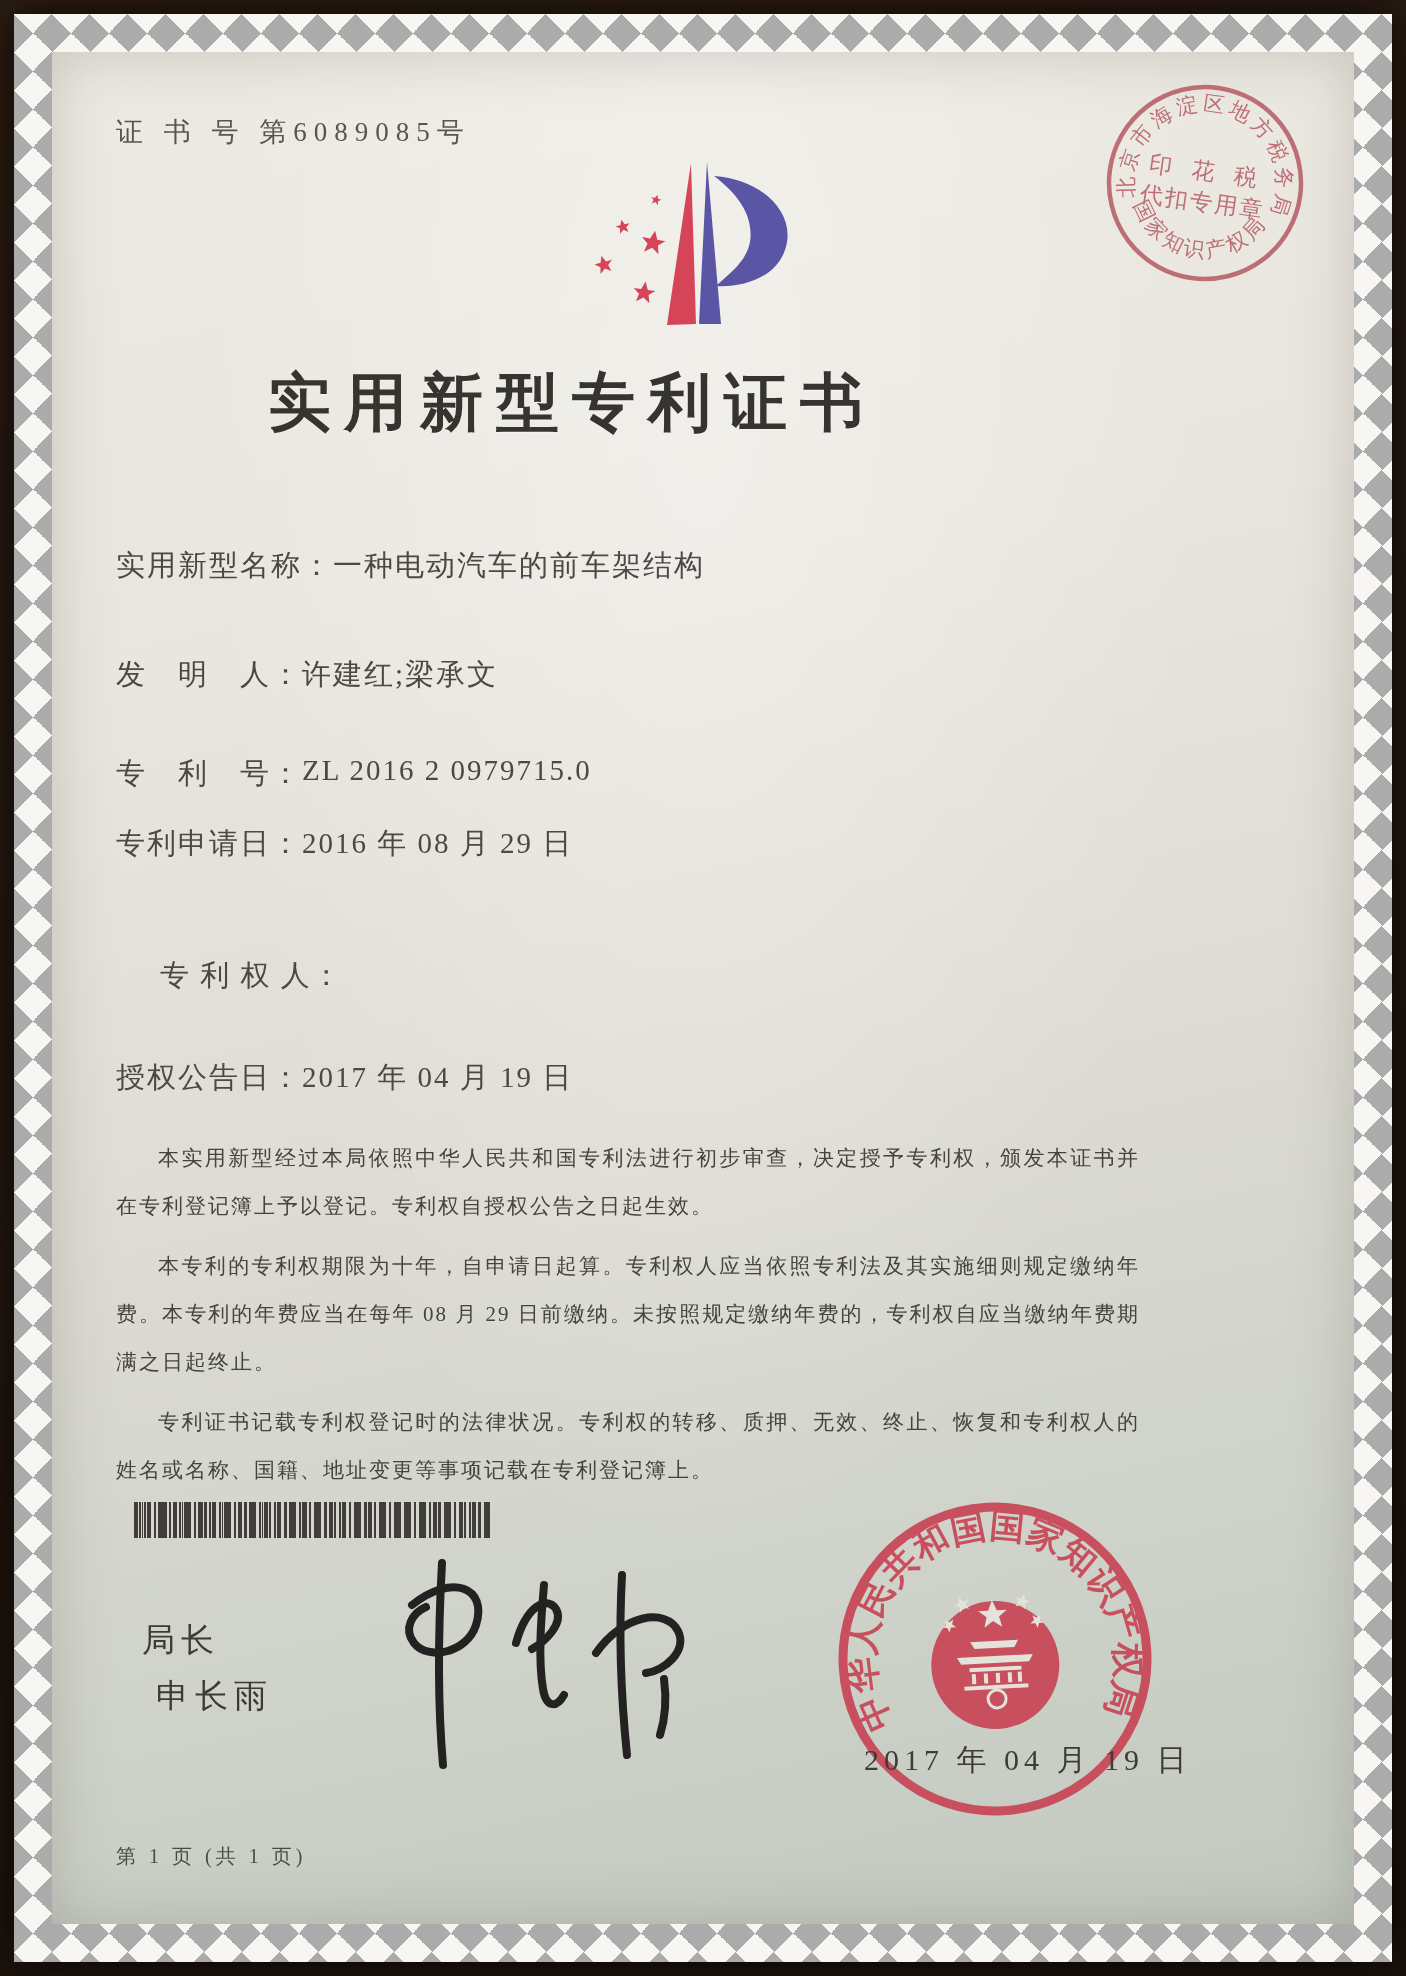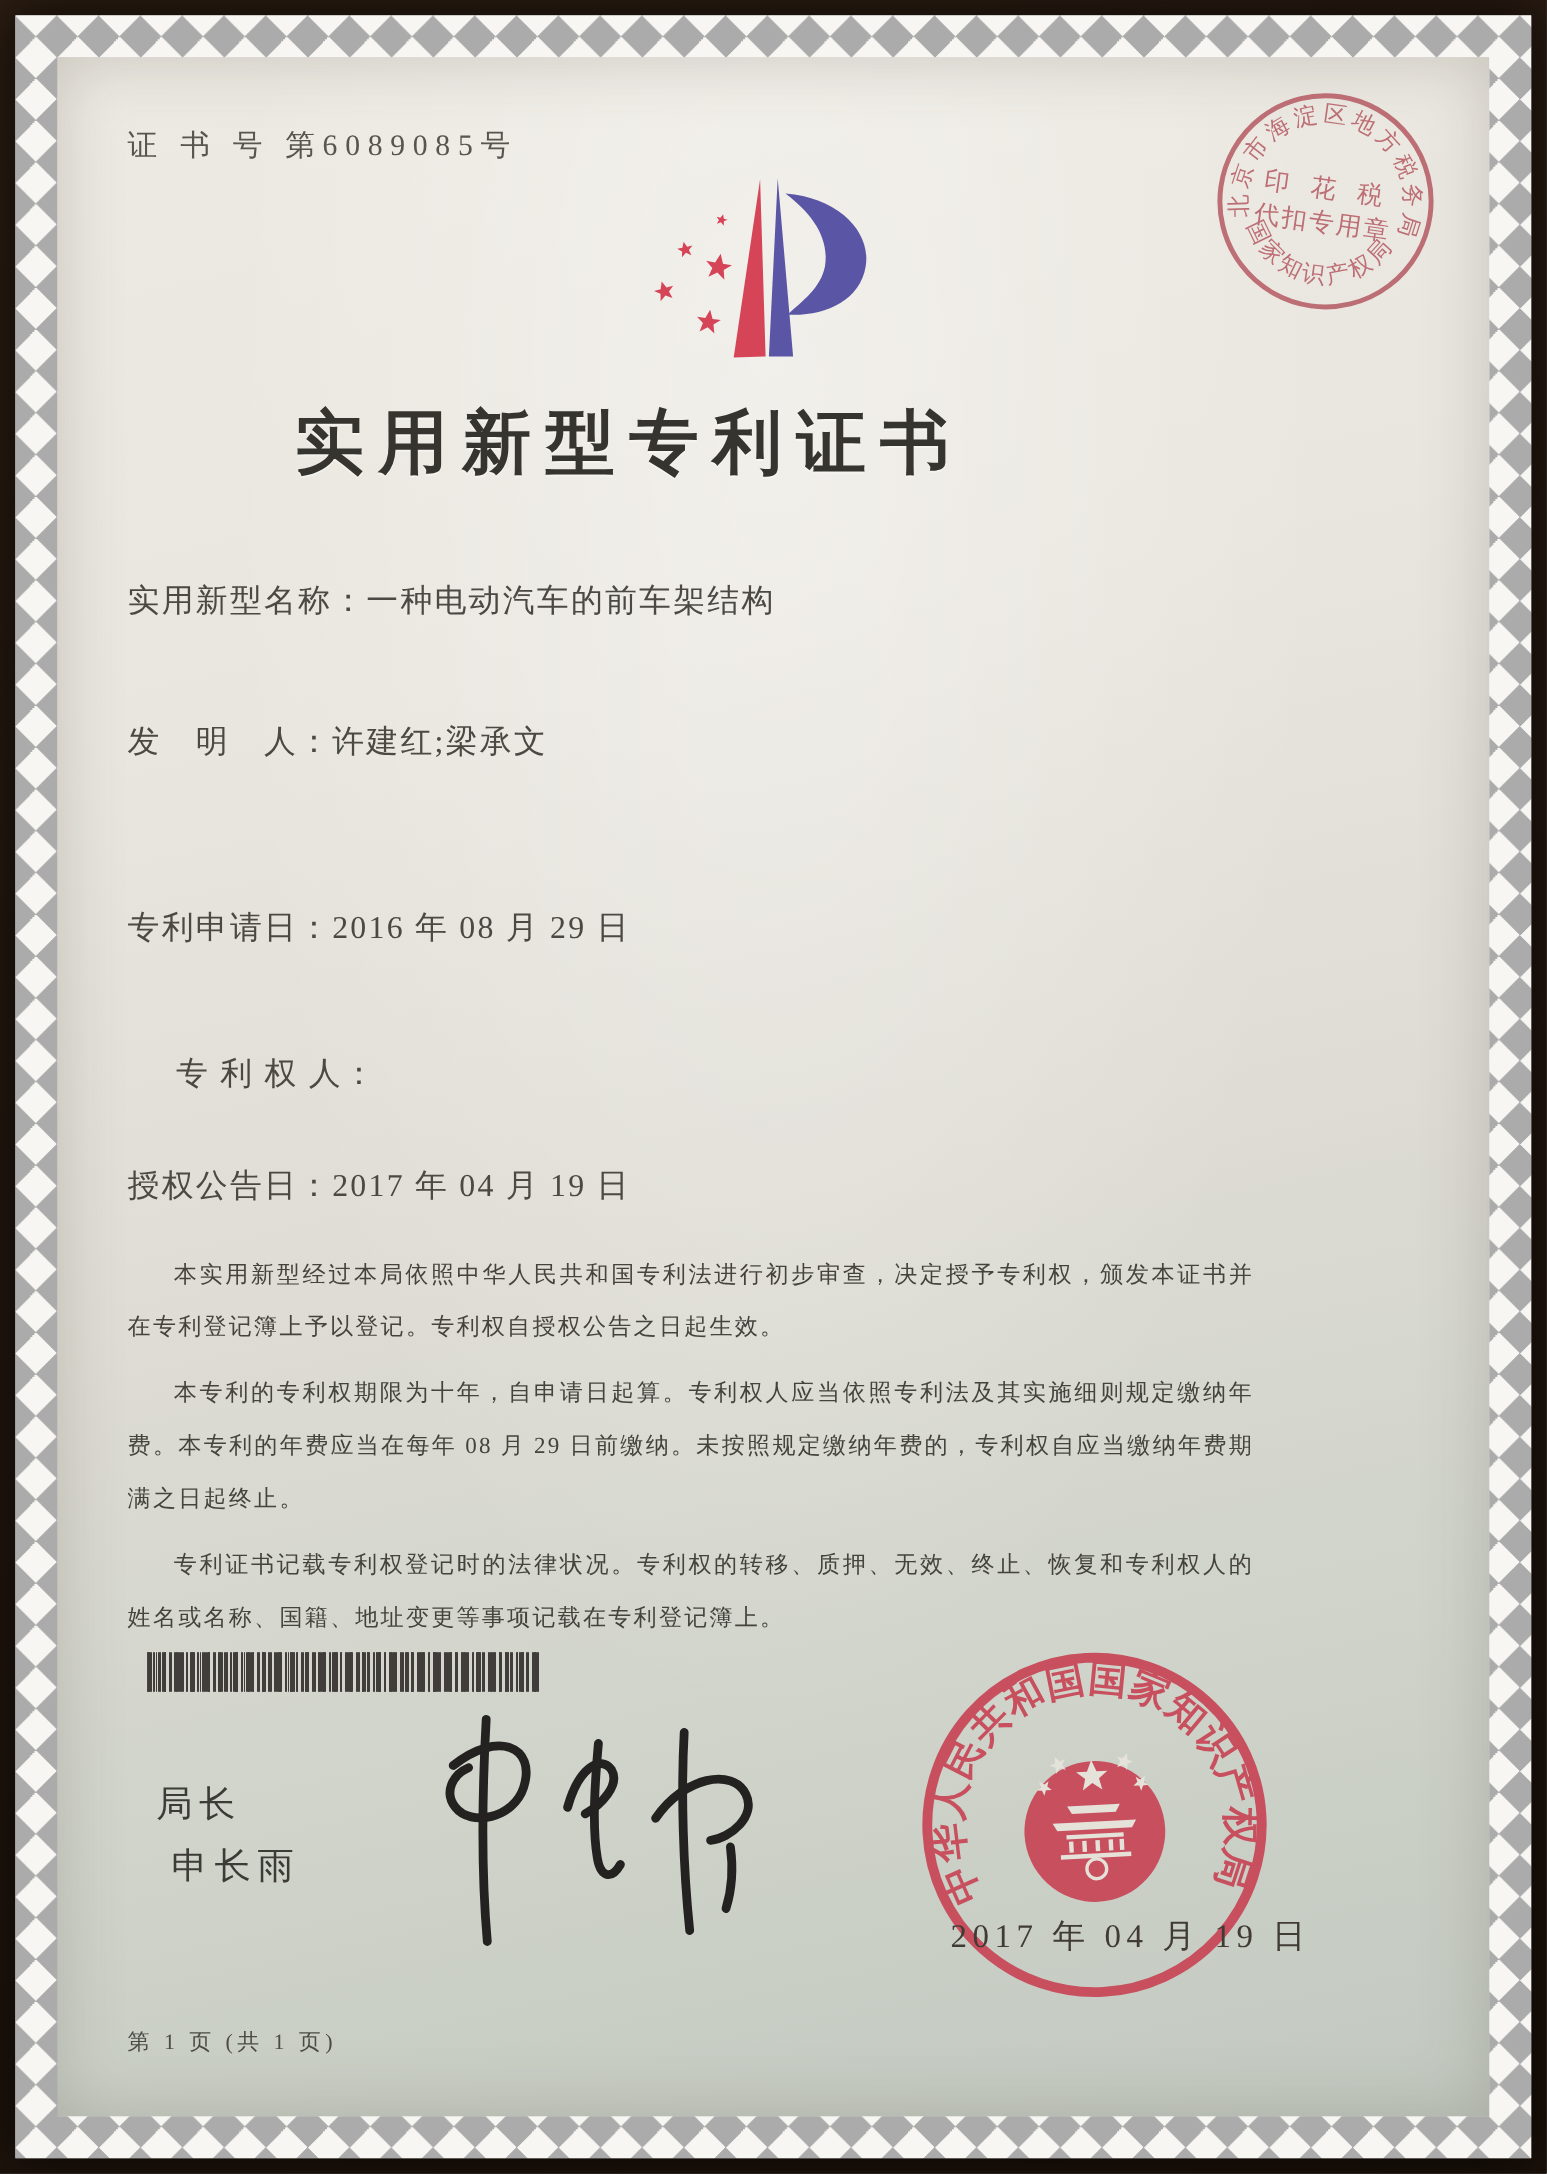--- a/index.html
+++ b/index.html
@@ -27,21 +27,21 @@
     box-shadow:inset 0 0 60px rgba(90,85,70,.25);
   }
   .abs{position:absolute;}
   .cert-number{left:64px;top:62px;font-size:27px;color:#58554f;letter-spacing:7px;}
   .title{
     left:0;top:308px;width:1040px;text-align:center;
     font-size:63px;font-weight:bold;color:#35342f;letter-spacing:13px;
     text-shadow:0 1px 0 rgba(255,255,255,.4);
   }
   .field{left:64px;font-size:29px;color:#4b4944;letter-spacing:2px;display:flex;}
-  .f1{top:474px;} .f2{top:603px;} .f3{top:702px;} .f4{top:772px;} .f5{top:904px;margin-left:44px;} .f6{top:1006px;}
+  .f1{top:494px;} .f2{top:603px;} .f3{top:702px;} .f4{top:772px;} .f5{top:904px;margin-left:44px;} .f6{top:1006px;}
   .body-text{left:64px;top:1082px;width:1024px;}
   .body-text p{
     margin:0 0 12px 0;font-size:21px;line-height:48px;color:#45433e;
     letter-spacing:2px;text-indent:2em;text-align:justify;
   }
   .barcode{
     left:82px;top:1450px;width:356px;height:36px;
     background-image:
       repeating-linear-gradient(90deg,#2c2927 0 2px,transparent 2px 5px),
       repeating-linear-gradient(90deg,#2c2927 0 4px,transparent 4px 13px),
@@ -108,20 +108,24 @@
     <div class="abs title">实用新型专利证书</div>
 
     <div class="abs field f1">
       <span>实用新型名称：</span>
       <span>一种电动汽车的前车架结构</span>
     </div>
     <div class="abs field f2">
       <span>发　明　人：</span>
       <span>许建红;梁承文</span>
     </div>
+    <div class="abs field f3">
+      <span>专　利　号：</span>
+      <span>ZL 2016 2 0979715.0</span>
+    </div>
     <div class="abs field f4">
       <span>专利申请日：</span>
       <span>2016 年 08 月 29 日</span>
     </div>
     <div class="abs field f5">
       <span>专 利 权 人：</span>
     </div>
     <div class="abs field f6">
       <span>授权公告日：</span>
       <span>2017 年 04 月 19 日</span>

